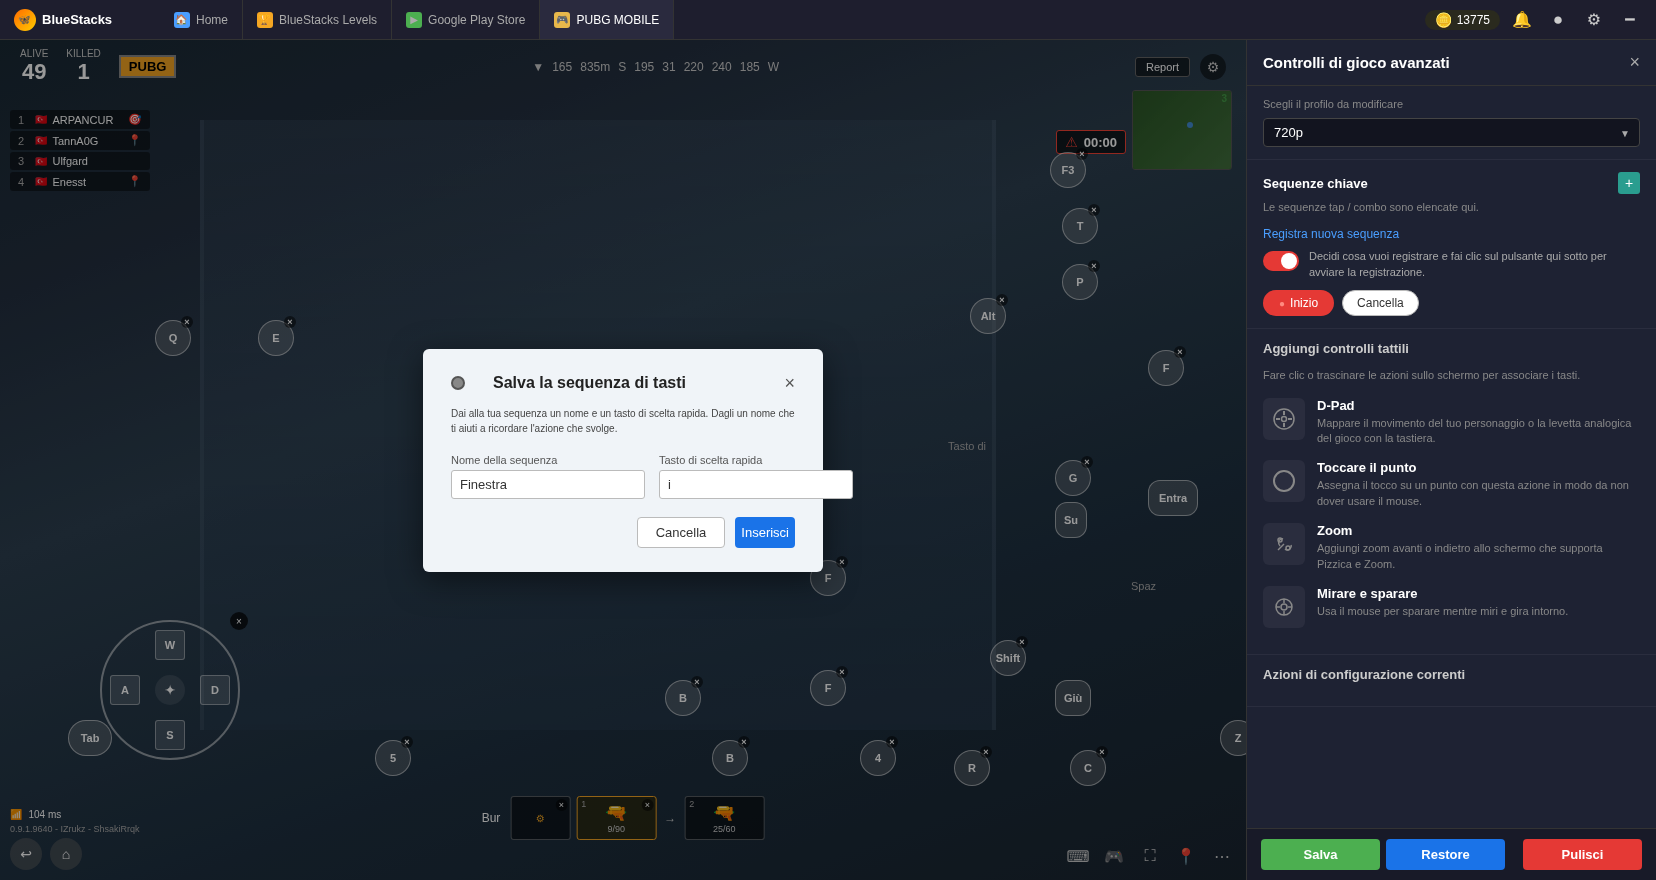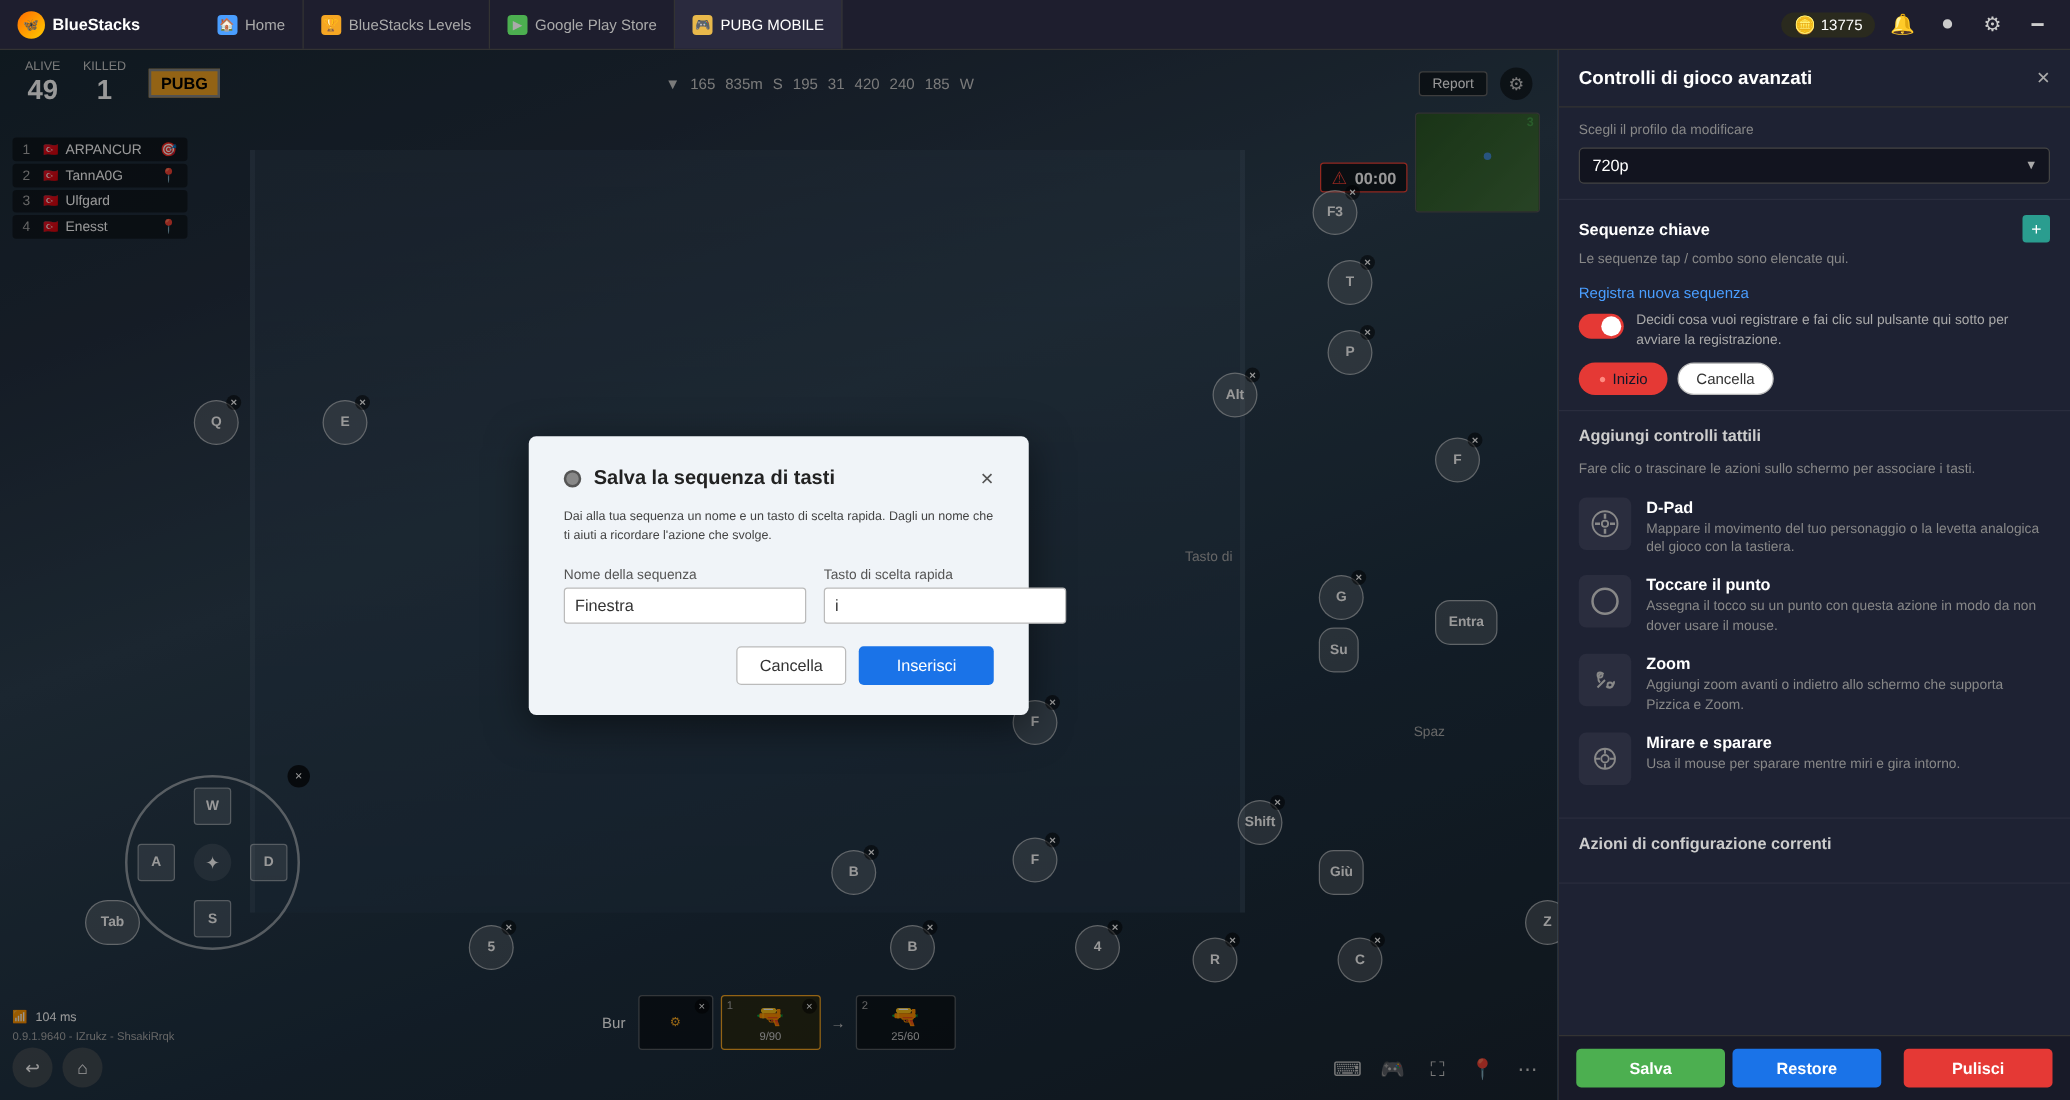--- a/index.html
+++ b/index.html
@@ -128,35 +128,35 @@
     .dialog-overlay {
       position: absolute; inset: 0; z-index: 20;
       background: rgba(0,0,0,0.4);
       display: flex; align-items: center; justify-content: center;
     }
     .dialog {
       background: #f0f4f8; border-radius: 6px; padding: 24px 28px;
       width: 400px; box-shadow: 0 8px 32px rgba(0,0,0,0.5);
       position: relative;
     }
-    .dialog-header { display: flex; align-items: center; gap: 10px; margin-bottom: 12px; }
+    .dialog-header { display: flex; align-items: center; gap: 28px; margin-bottom: 12px; }
     .dialog-dot { width: 14px; height: 14px; border-radius: 50%; background: #888; border: 2px solid #555; }
     .dialog-title { font-size: 16px; font-weight: bold; color: #222; flex: 1; }
     .dialog-close { background: none; border: none; font-size: 18px; color: #555; cursor: pointer; }
     .dialog-desc { font-size: 10px; color: #444; margin-bottom: 18px; line-height: 1.5; }
     .dialog-fields { display: flex; gap: 14px; margin-bottom: 18px; }
     .dialog-field { flex: 1; display: flex; flex-direction: column; gap: 4px; }
     .field-label { font-size: 11px; color: #555; }
     .field-input {
       border: 1px solid #bbb; border-radius: 3px; padding: 6px 8px;
       font-size: 13px; color: #333; background: #fff; outline: none;
     }
     .dialog-actions { display: flex; gap: 10px; justify-content: flex-end; }
     .btn-cancel { background: #fff; border: 1px solid #bbb; color: #333; padding: 7px 18px; border-radius: 4px; font-size: 13px; cursor: pointer; }
-    .btn-insert { background: #1a73e8; border: none; color: #fff; padding: 7px 30px; border-radius: 4px; font-size: 13px; cursor: pointer; text-align: right; }
+    .btn-insert { background: #1a73e8; border: none; color: #fff; padding: 7px 6px; border-radius: 4px; font-size: 13px; cursor: pointer; text-align: right; }
 
     
     .right-panel {
       width: 410px; background: #1e2233; color: #fff;
       display: flex; flex-direction: column; border-left: 1px solid #333;
       overflow-y: auto;
     }
     .panel-header {
       display: flex; align-items: center; justify-content: space-between;
       padding: 12px 16px; border-bottom: 1px solid #333;
@@ -176,21 +176,21 @@
     .seq-header { display: flex; align-items: center; justify-content: space-between; margin-bottom: 6px; }
     .seq-title { font-size: 13px; font-weight: bold; color: #fff; }
     .seq-add { width: 22px; height: 22px; background: #2a9d8f; border-radius: 3px; display: flex; align-items: center; justify-content: center; color: #fff; font-size: 14px; cursor: pointer; }
     .seq-desc { font-size: 11px; color: #888; margin-bottom: 12px; line-height: 1.4; }
     .seq-link { color: #4a9eff; font-size: 12px; cursor: pointer; text-decoration: none; display: block; margin-bottom: 8px; }
     .toggle-row { display: flex; align-items: flex-start; gap: 10px; margin-bottom: 10px; }
     .toggle { width: 36px; height: 20px; background: #e53935; border-radius: 10px; position: relative; cursor: pointer; flex-shrink: 0; margin-top: 2px; }
     .toggle-knob { width: 16px; height: 16px; background: #fff; border-radius: 50%; position: absolute; top: 2px; right: 2px; transition: left 0.2s; }
     .toggle-text { font-size: 11px; color: #aaa; line-height: 1.4; }
     .record-btns { display: flex; gap: 8px; margin-top: 8px; }
-    .btn-inizio { background: #e53935; border: none; color: #0f172a; padding: 5px 16px; border-radius: 14px; font-size: 12px; cursor: pointer; display: flex; align-items: center; gap: 5px; }
+    .btn-inizio { background: #e53935; border: none; color: #ffffff; padding: 5px 16px; border-radius: 14px; font-size: 12px; cursor: pointer; display: flex; align-items: center; gap: 5px; }
     .btn-inizio::before { content: '●'; color: #ff8a80; font-size: 10px; }
     .btn-cancella { background: #fff; border: 1px solid #bbb; color: #333; padding: 5px 14px; border-radius: 14px; font-size: 12px; cursor: pointer; }
 
     .controls-title { font-size: 13px; font-weight: bold; color: #ccc; margin-bottom: 12px; }
     .control-card {
       display: flex; gap: 12px; margin-bottom: 14px; align-items: flex-start;
     }
     .control-icon { width: 42px; height: 42px; background: #2a2d3e; border-radius: 6px; display: flex; align-items: center; justify-content: center; flex-shrink: 0; color: #aaa; font-size: 20px; }
     .control-info { flex: 1; }
     .control-name { font-size: 13px; font-weight: bold; color: #fff; margin-bottom: 3px; }
@@ -285,21 +285,21 @@
         </div>
         <div class="pubg-logo-hud">PUBG</div>
       </div>
       <div class="hud-compass">
         <span>▼</span>
         <span>165</span>
         <span>835m</span>
         <span>S</span>
         <span>195</span>
         <span>31</span>
-        <span>420</span>
+        <span>220</span>
         <span>240</span>
         <span>185</span>
         <span>W</span>
       </div>
       <div class="hud-right">
         <button class="report-btn">Report</button>
         <div class="gear-hud">⚙</div>
       </div>
     </div>
 

